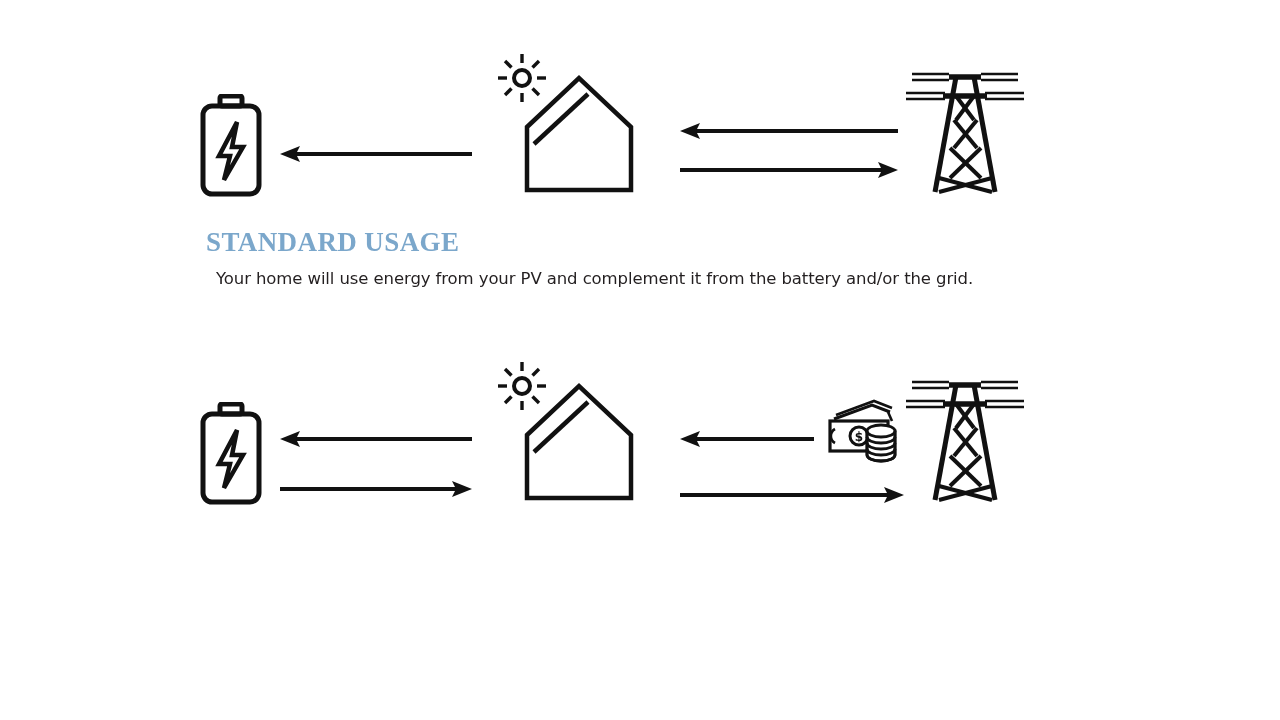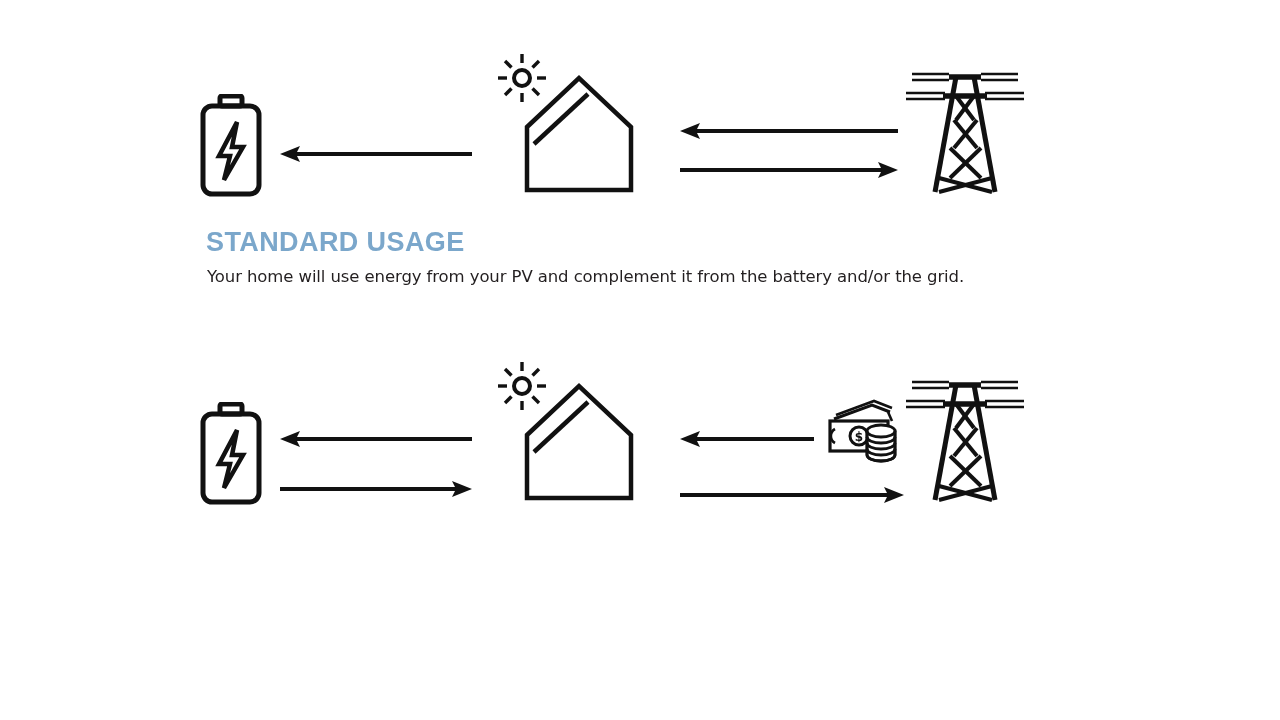--- a/index.html
+++ b/index.html
@@ -47,34 +47,34 @@
   }
   .arrow svg { display: block; }
 
   
   .textblock {
     position: absolute;
     left: 206px;
     width: 900px;
   }
   .heading {
-    font-family: Liberation Sans, sans-serif;
+    font-family: Liberation Serif, serif;
     font-weight: bold;
     font-size: 27px;
     letter-spacing: 0.4px;
     color: #7ba7cb;
     margin: 0 0 8px 0;
     line-height: 1.05;
   }
   .body-text {
     font-family: "DejaVu Sans", sans-serif;
     font-size: 16.5px;
     line-height: 26px;
     color: #231f20;
-    margin: 1px;
+    margin: 10px;
     letter-spacing: -0.1px;
     max-width: 890px;
   }
   #text-standard { top: 228px; }
 </style>
 </head>
 <body>
 
 <div class="page">
 

